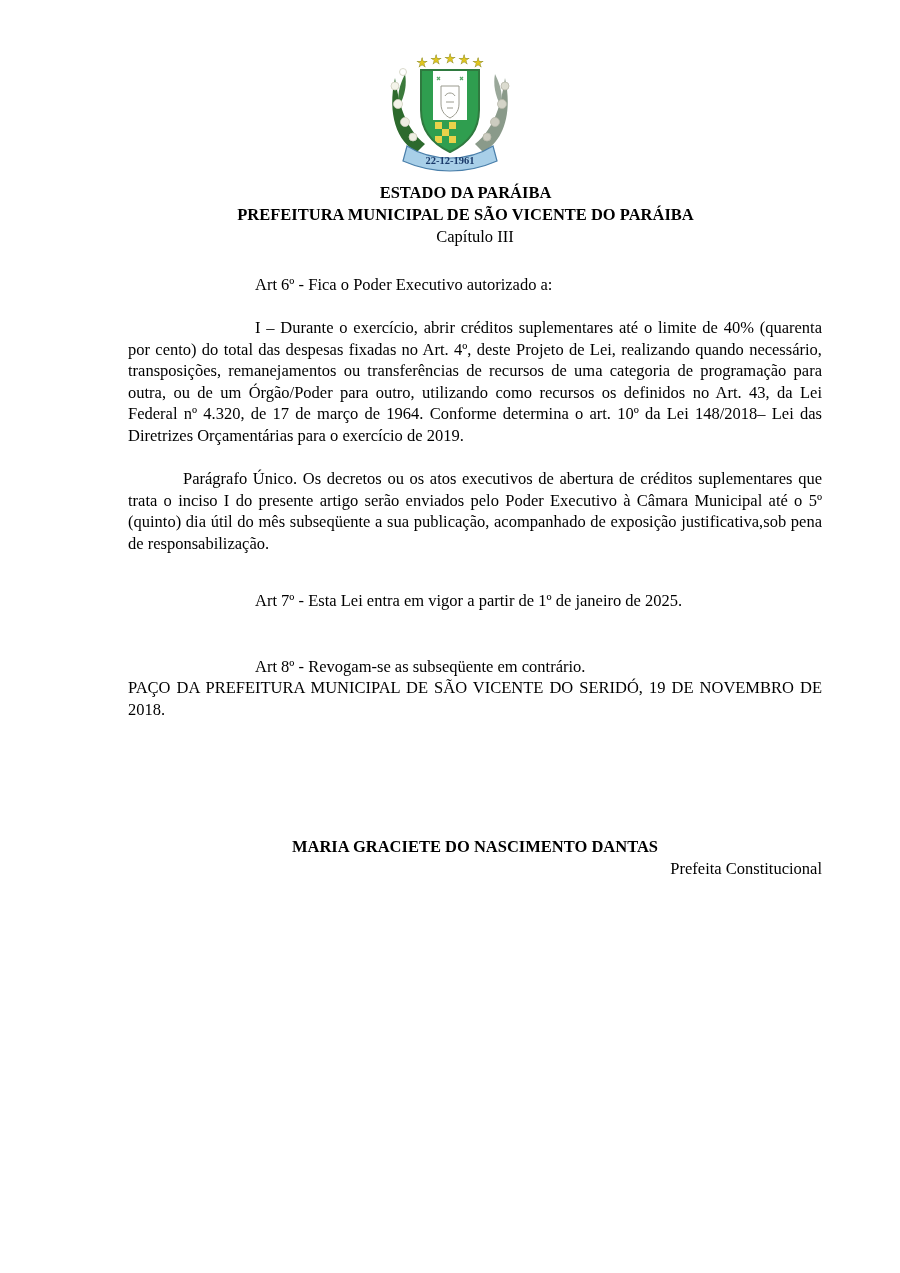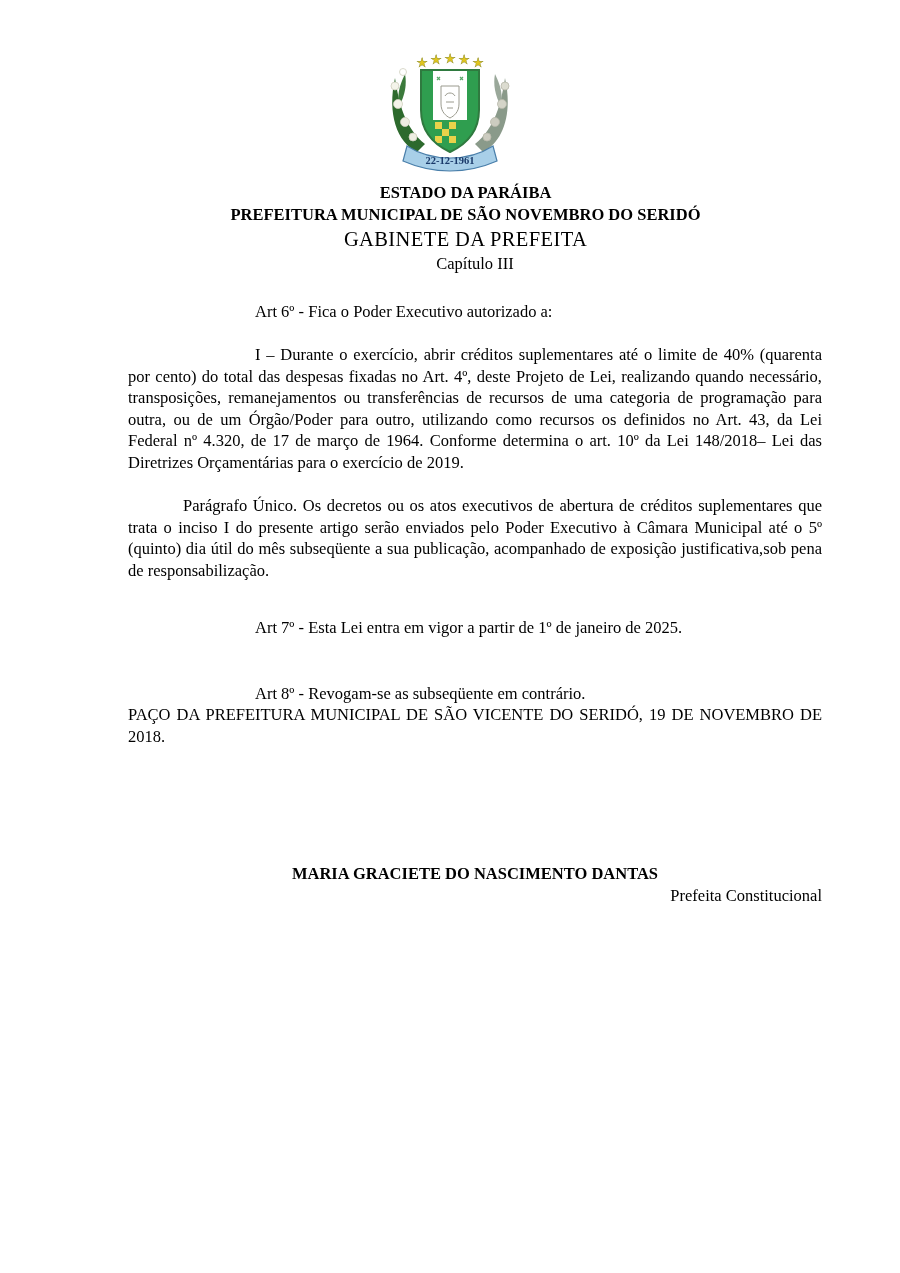--- a/index.html
+++ b/index.html
@@ -121,22 +121,21 @@
       <g>
         <path d="M32 94 C46 103 60 106 75 106 C90 106 104 103 118 94
                  L122 109 C106 116 90 119 75 119 C60 119 44 116 28 109 Z" fill="#a8cfe8" stroke="#4a7faa" stroke-width="1.2"></path>
         <text x="75" y="112" text-anchor="middle" font-family="Liberation Serif, serif" font-size="10.5" font-weight="bold" fill="#1a3a6a">22-12-1961</text>
       </g>
     </svg>
   </div>
 
   <div class="header-block">
     <div class="header-state">ESTADO DA PARÁIBA</div>
-    <div class="header-municipality">PREFEITURA MUNICIPAL DE SÃO NOVEMBRO DO SERIDÓ</div>
-    <div class="header-office">GABINETE DA PREFEITA</div>
+    <div class="header-municipality">PREFEITURA MUNICIPAL DE SÃO VICENTE DO PARÁIBA</div>
   </div>
 
   <div class="content">
 
     <div class="chapter-title">Capítulo III</div>
 
 
     <p class="para para-art6 indent-lg">Art 6º - Fica o Poder Executivo autorizado a:</p>
 
     <p class="para para-inciso indent-lg">I – Durante o exercício, abrir créditos suplementares até o limite de 40% (quarenta por cento) do total das despesas fixadas no Art. 4º, deste Projeto de Lei, realizando quando necessário, transposições, remanejamentos ou transferências de recursos de uma categoria de programação para outra, ou de um Órgão/Poder para outro, utilizando como recursos os definidos no Art. 43, da Lei Federal nº 4.320, de 17 de março de 1964. Conforme determina o art. 10º da Lei 148/2018– Lei das Diretrizes Orçamentárias para o exercício de 2019.</p>

